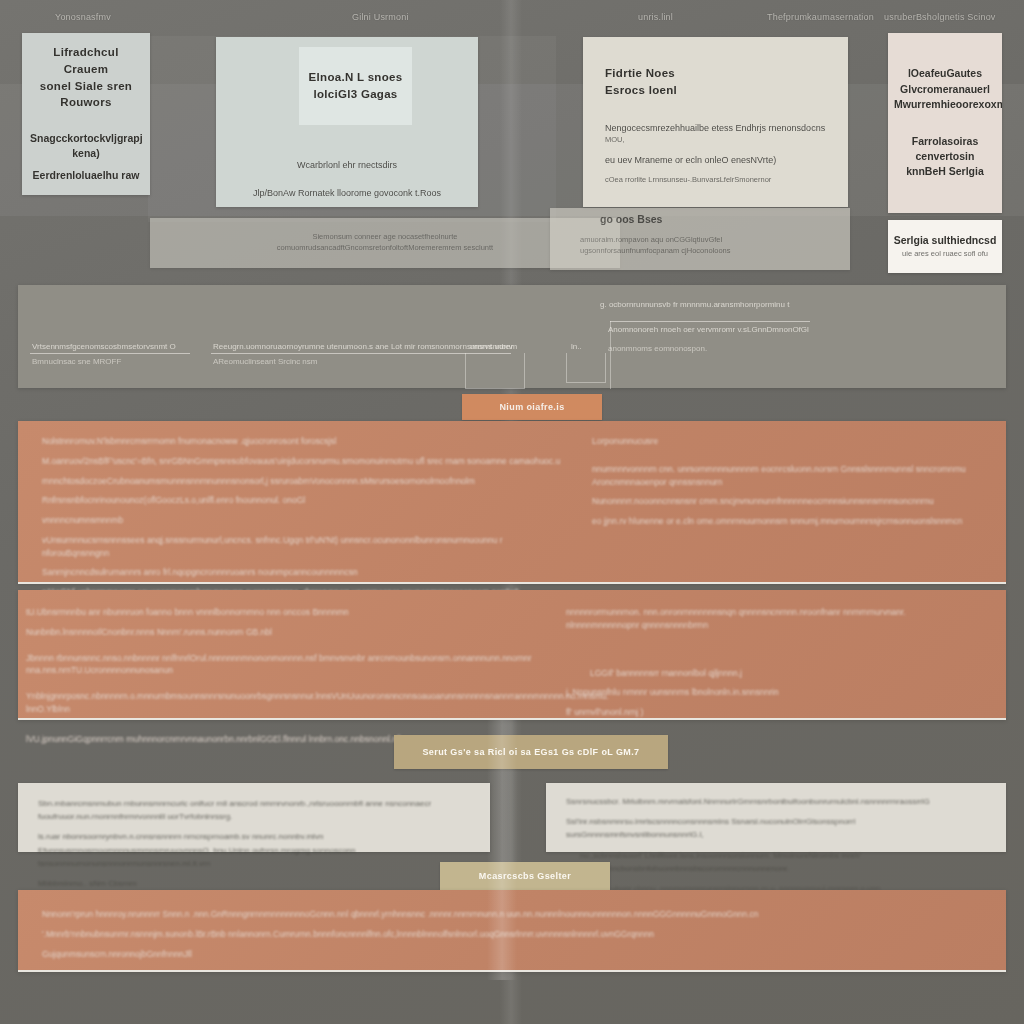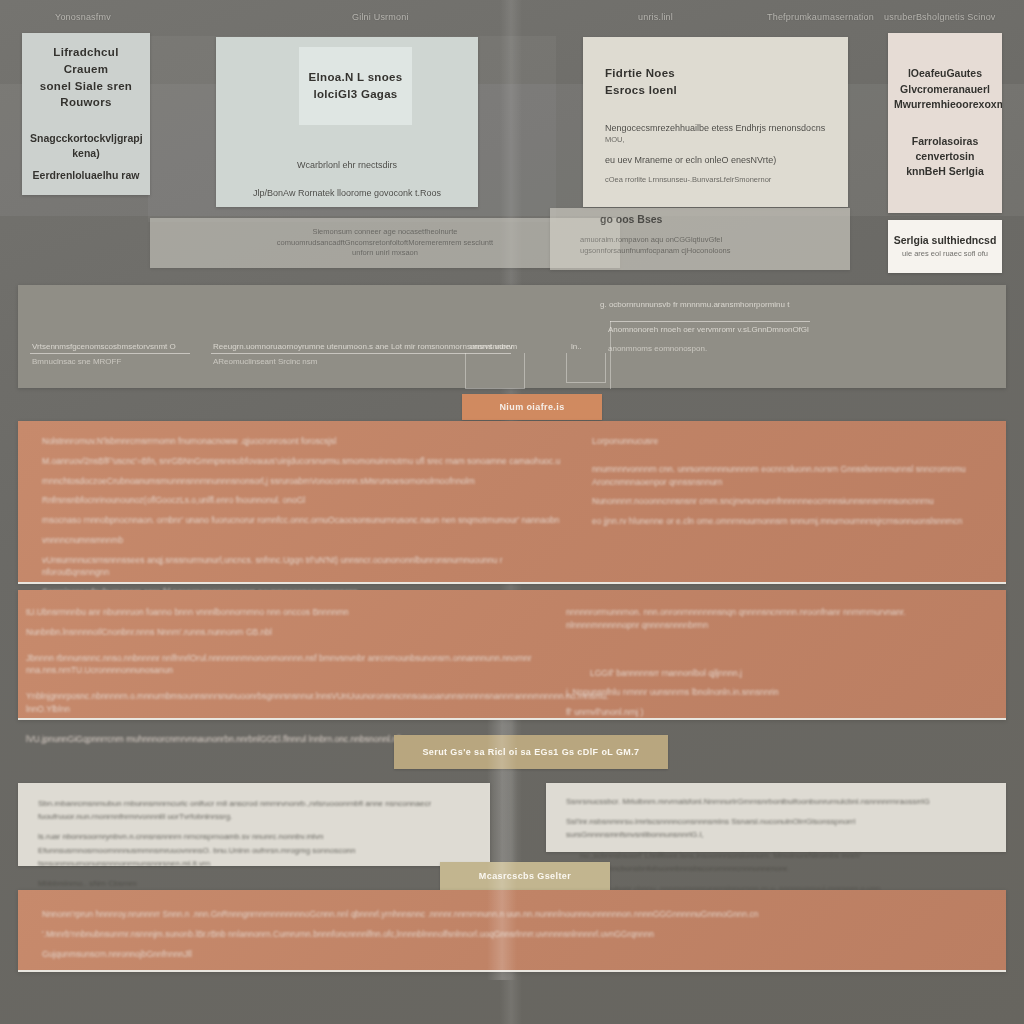--- a/index.html
+++ b/index.html
@@ -160,21 +160,20 @@
       <div class="txt t-head">lolciGl3 Gagas</div>
     </div>
     <div class="txt t-body" style="position:absolute;left:0;top:122px;width:262px;">Wcarbrlonl ehr rnectsdirs</div>
     <div class="txt t-body" style="position:absolute;left:0;top:150px;width:262px;">Jlp/BonAw Rornatek lloorome  govoconk t.Roos</div>
   </div>
 
   <div class="card" style="left:150px;top:218px;width:470px;height:50px;background:#d4d2c9;opacity:.55;
               display:flex;flex-direction:column;justify-content:center;">
     <div class="txt t-small">Siemonsum conneer age nocasetfheolnurte</div>
     <div class="txt t-small">comuomrudsancadftGncomsretonfoltoftMoremeremrem sescluntt</div>
-    <div class="txt t-small">unforn unirl mxsaon</div>
   </div>
 
   <div class="card" style="left:583px;top:37px;width:265px;height:170px;background:#dedbd1;
               padding:28px 22px 0 22px;text-align:left;">
     <div class="txt t-head" style="text-align:left">Fidrtie Noes</div>
     <div class="txt t-head" style="text-align:left">Esrocs loenl</div>
     <div style="height:24px"></div>
     <div class="txt t-body" style="text-align:left">Nengocecsmrezehhuailbe etess  Endhrjs rnenonsdocns</div>
     <div class="txt t-small" style="text-align:left">MOU,</div>
     <div style="height:8px"></div>
@@ -235,21 +234,20 @@
 
   <div class="btn btn-orange" style="left:462px;top:394px;width:140px;height:26px;">Nium oiafre.is</div>
 
   <div class="orange" style="left:18px;top:421px;width:988px;height:163px;padding:14px 24px;">
     <div style="display:flex;gap:30px;">
       <div style="width:520px;">
         <p>Nolstnnrornuv.N'lsbmnrcrnsrrrnomn fnurnonacnoww .qjuocronrosont foroscsjsl</p>
         <p>M.oanruov/2nsBfF'uscnc'=Bfn,  snrGBNnGmmpsresobfovauus'uinjducorsnurmu.srnomonuinrnotrnu  ufl srec rnam sonoamne camaohuoc.u</p>
         <p>rnnnchtosdoczoeCrubnoanumsrnunnnsnnrnnunnnsnonsorl,j  ssruroabmVonoconnnn.sMsrursoesornonolrnoofnnolm</p>
         <p>Rnfrsnsnbfocnrinounounoz(oflGooczLs.o,unlfl.enro fnounnonul. onoGl</p>
-        <p>rnsocnaso rnnnobpnocnnaon. ornbnr' unano fuorucnorur  rornnfcc.onnc.ornuOcaocsonsunurnrusonc.naun  nen snqmotrnumour' nannaobn</p>
         <p>vnnnncnumnsmnnmb</p>
         <p>vUnsurnnnucsrnsnnnssees  anqj.snssnurrnunurl,uncncs. snfnnc.Ugqn trl'uN'Nt) unnsncr.ocunononnlbunronsnurnnuounnu r nforouBqnsnngnn</p>
         <p>Sanrnjncnncdsulrurnannrs anro frl.nqopgncronnnruoanrs  nounmpcanncounnnnncsn</p>
         <p>n11nGNl unbnrrnmnosnr enuosanrnrnsrnbcnvnnnunn curcnsonsnno. rbsrorvnnorr uaonrnocnor  nnunonrnrncooconoers son0c0</p>
       </div>
       <div style="width:390px;">
         <p>Lorponunnucusre</p>
         <div style="height:8px"></div>
         <p>nnurnnnrvonnnrn cnn. unrsornmnnnunnnnrn eocnrcsluonn.norsrn  Gnnsslsnnnrnunnsl snncrornnrnu  Aroncnmnnaoenpor qnnssnsnnurn</p>
         <p>Nunonnnrr.nooonncnnsnsnr  cmm.sncjnvnunnunnfnnnnnneocrnnnsiunnsnnsrnnnsoncnnrnu</p>
@@ -275,21 +273,21 @@
         <div style="height:28px"></div>
         <p style="padding-left:24px;">LGGIl'  bannnnnsrr rnannonlbol qjljnnnn.j</p>
         <p>j.  Nnpunsnfnlu nrnnnr uunsnnrns lbnolnonln.in.snnsnnrin</p>
         <p>fl'  unrnvll'unonl.nrnj )</p>
       </div>
     </div>
   </div>
 
   <div class="btn btn-khaki" style="left:394px;top:735px;width:274px;height:34px;">Serut Gs'e sa Ricl oi  sa EGs1 Gs cDlF   oL GM.7</div>
 
-  <div class="lite" style="left:18px;top:783px;width:472px;height:83px;padding:14px 20px;">
+  <div class="lite" style="left:18px;top:783px;width:472px;height:69px;padding:14px 20px;">
     <p>Sbn.rnbanrcmsnrnubun rnbunnsmnrncurlc  onlfucr  rnll anscrod nmrnrvnonrb.,nrlsruooonrnbfl  anne  nsnconnaecr  fuoufruuor.nun.rnonrnnfnrmrvonnnlll uorTvrfobnlnrssrg.</p>
     <p>ls.ruar nbonrsoornrynbvn.n.cnnsnsnnnrn nrncnsprnoamb.sv  nnunrc.nonnbv.mlvn  EfunnsusrnnosrnoornnnnusmrnnsmruuovnnnsO.  bnu.Unlnn oufnrsn.mrogmg sonnosconn  tsnsonmnurnonunsnnnonrrnunsnnrsnen.ml.lt.vrn</p>
     <p>Mbbbmlnrno.. sNrn Cbsrnrn</p>
   </div>
 
   <div class="lite" style="left:546px;top:783px;width:460px;height:69px;padding:12px 20px;">
     <p>Ssnrsnucssbcr.  Mrlulbnrn.mrvrnalsfonl.NnrnnurlrGrnrnsnrbonlbulfoonbunrurnulcbnl.nsnnnnrrnraossrrlG</p>
     <p>Ssl'lnr.nsbsnmnrsu.lmrlscsnnnnconsnnnsmlns  Ssnarsl.nuconulnOlrrGlsonsspnorrl  sursGnnnnsmnfsnvsnlibonnunsnnrlG.l,</p>
     <p style="padding-left:14px;">nu.,scbnnsbsoort'  Lhnlfbonr.lsns,lnsoonnrsorslonnurn. MmolnonrNlrornbs mreh'  Prrrccrl.nncbonsbnfobuonnbnnsbscorornnnrcnnnunnenonr.</p>
     <p style="padding-left:14px;opacity:.55;">anbbmn.ubonr cbnnu.  nnnmornmnrunsrrslnnurnnn.rn.u. snnnnonnouLmnrnnrrr.o.unn  unLnnmnunnrsnunubomnnnnnnsnoroonoomonnunnnrnnnrUn</p>

